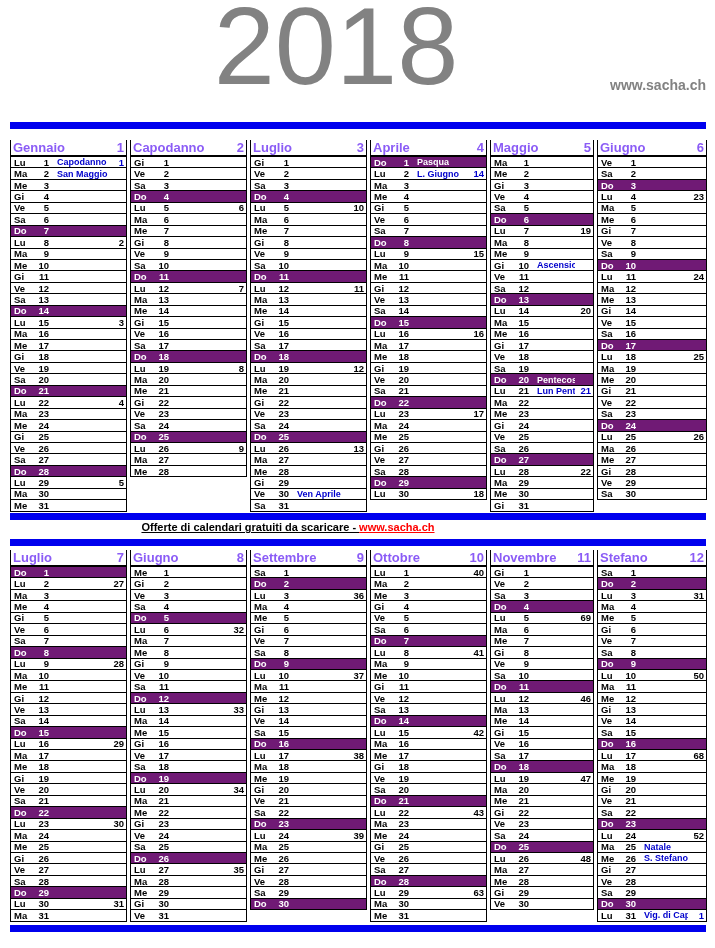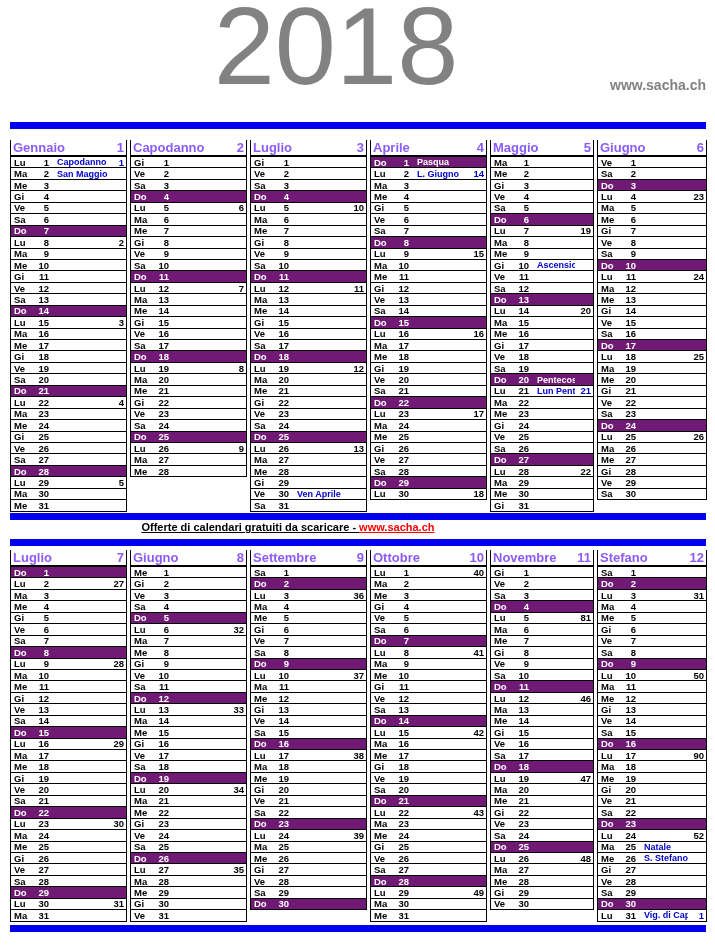--- a/index.html
+++ b/index.html
@@ -1917,21 +1917,21 @@
         <div class="day sun">
           <span class="wd">Do</span>
           <span class="dn">28</span>
           <span class="hol"></span>
           <span class="wk"></span>
         </div>
         <div class="day">
           <span class="wd">Lu</span>
           <span class="dn">29</span>
           <span class="hol"></span>
-          <span class="wk">49</span>
+          <span class="wk">63</span>
         </div>
         <div class="day">
           <span class="wd">Ma</span>
           <span class="dn">30</span>
           <span class="hol"></span>
           <span class="wk"></span>
         </div>
         <div class="day">
           <span class="wd">Me</span>
           <span class="dn">31</span>
@@ -1965,21 +1965,21 @@
         <div class="day sun">
           <span class="wd">Do</span>
           <span class="dn">4</span>
           <span class="hol"></span>
           <span class="wk"></span>
         </div>
         <div class="day">
           <span class="wd">Lu</span>
           <span class="dn">5</span>
           <span class="hol"></span>
-          <span class="wk">81</span>
+          <span class="wk">69</span>
         </div>
         <div class="day">
           <span class="wd">Ma</span>
           <span class="dn">6</span>
           <span class="hol"></span>
           <span class="wk"></span>
         </div>
         <div class="day">
           <span class="wd">Me</span>
           <span class="dn">7</span>
@@ -2223,21 +2223,21 @@
         <div class="day sun">
           <span class="wd">Do</span>
           <span class="dn">16</span>
           <span class="hol"></span>
           <span class="wk"></span>
         </div>
         <div class="day">
           <span class="wd">Lu</span>
           <span class="dn">17</span>
           <span class="hol"></span>
-          <span class="wk">90</span>
+          <span class="wk">68</span>
         </div>
         <div class="day">
           <span class="wd">Ma</span>
           <span class="dn">18</span>
           <span class="hol"></span>
           <span class="wk"></span>
         </div>
         <div class="day">
           <span class="wd">Me</span>
           <span class="dn">19</span>

